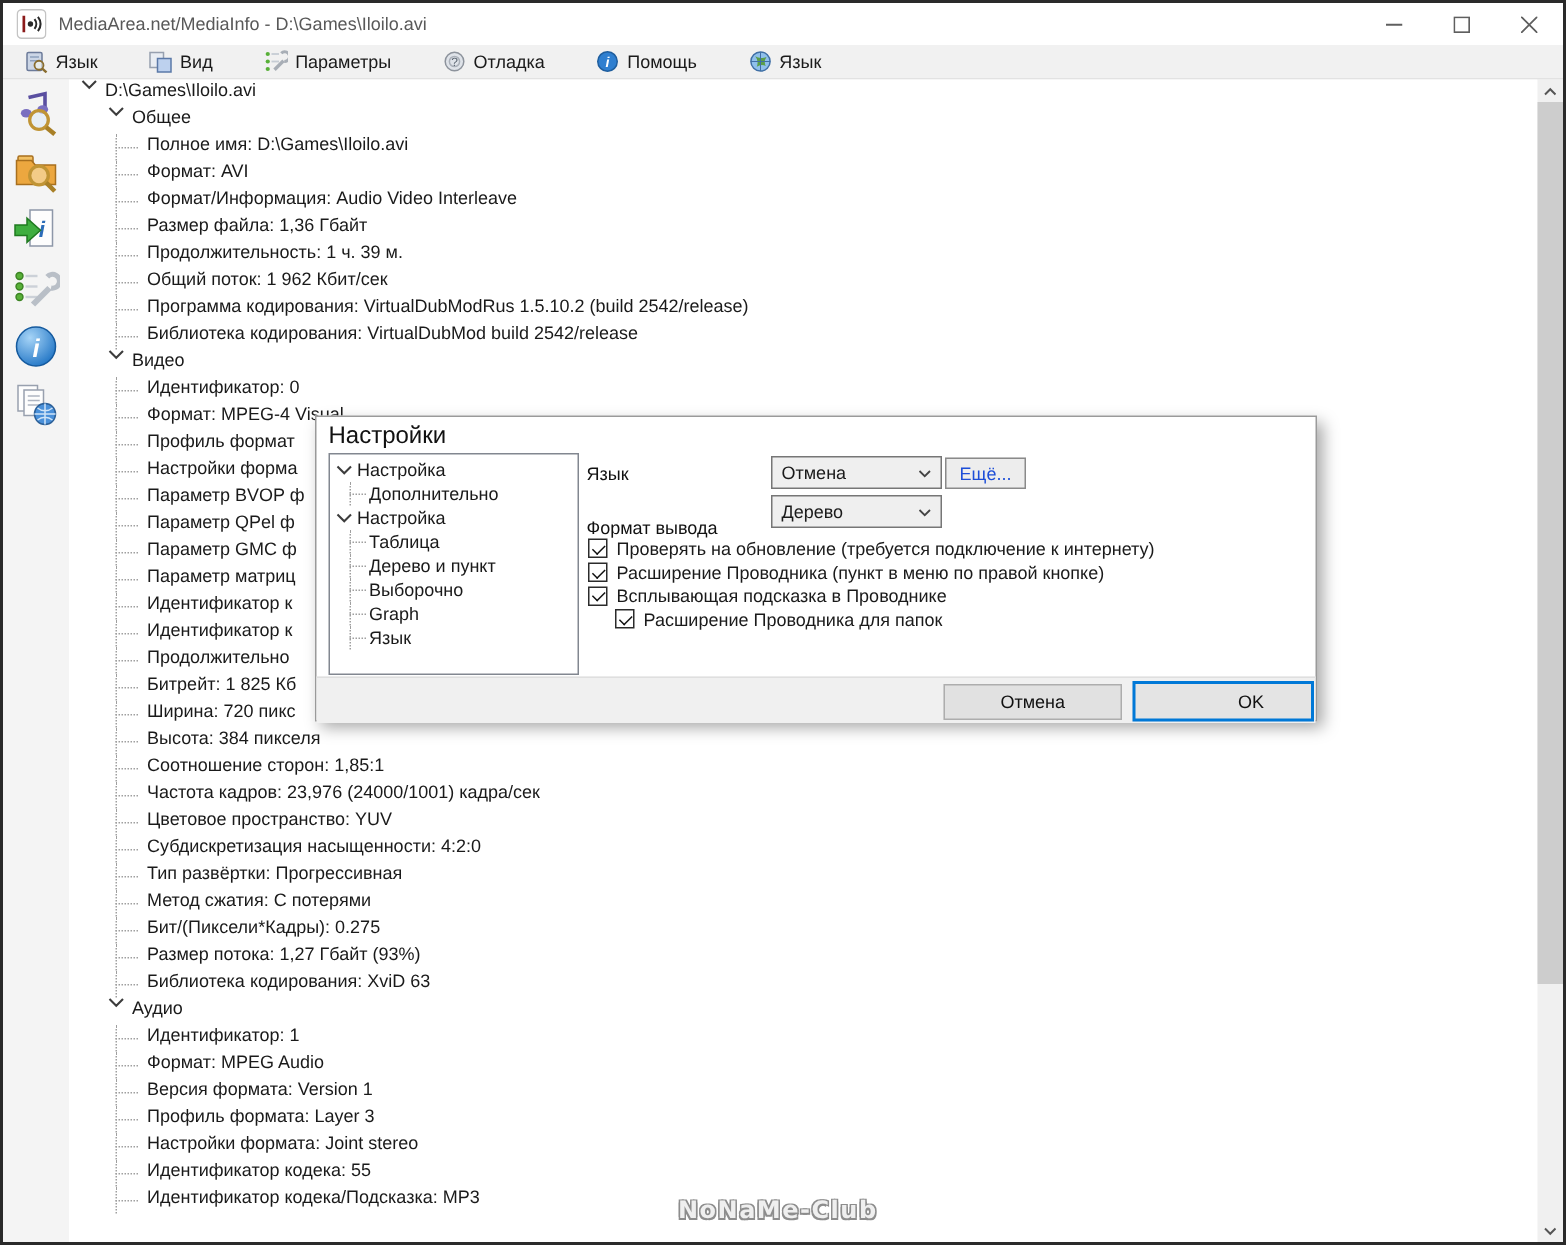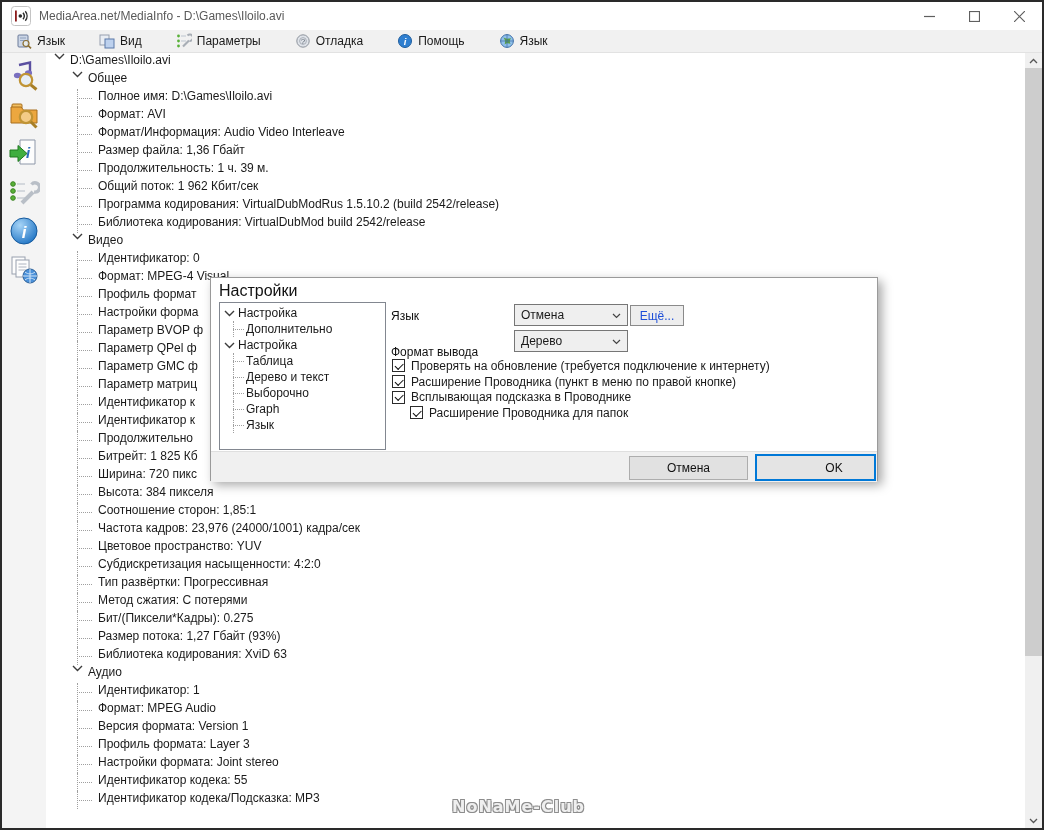--- a/index.html
+++ b/index.html
@@ -473,21 +473,21 @@
             </svg>
           </span>
           <span class="label">Настройка</span>
         </div>
         <div class="drow leafr">
           <span class="dguide"></span>
           <span class="label">Таблица</span>
         </div>
         <div class="drow leafr">
           <span class="dguide"></span>
-          <span class="label">Дерево и текст</span>
+          <span class="label">Дерево и пункт</span>
         </div>
         <div class="drow leafr">
           <span class="dguide"></span>
           <span class="label">Выборочно</span>
         </div>
         <div class="drow leafr">
           <span class="dguide"></span>
           <span class="label">Graph</span>
         </div>
         <div class="drow leafr">

